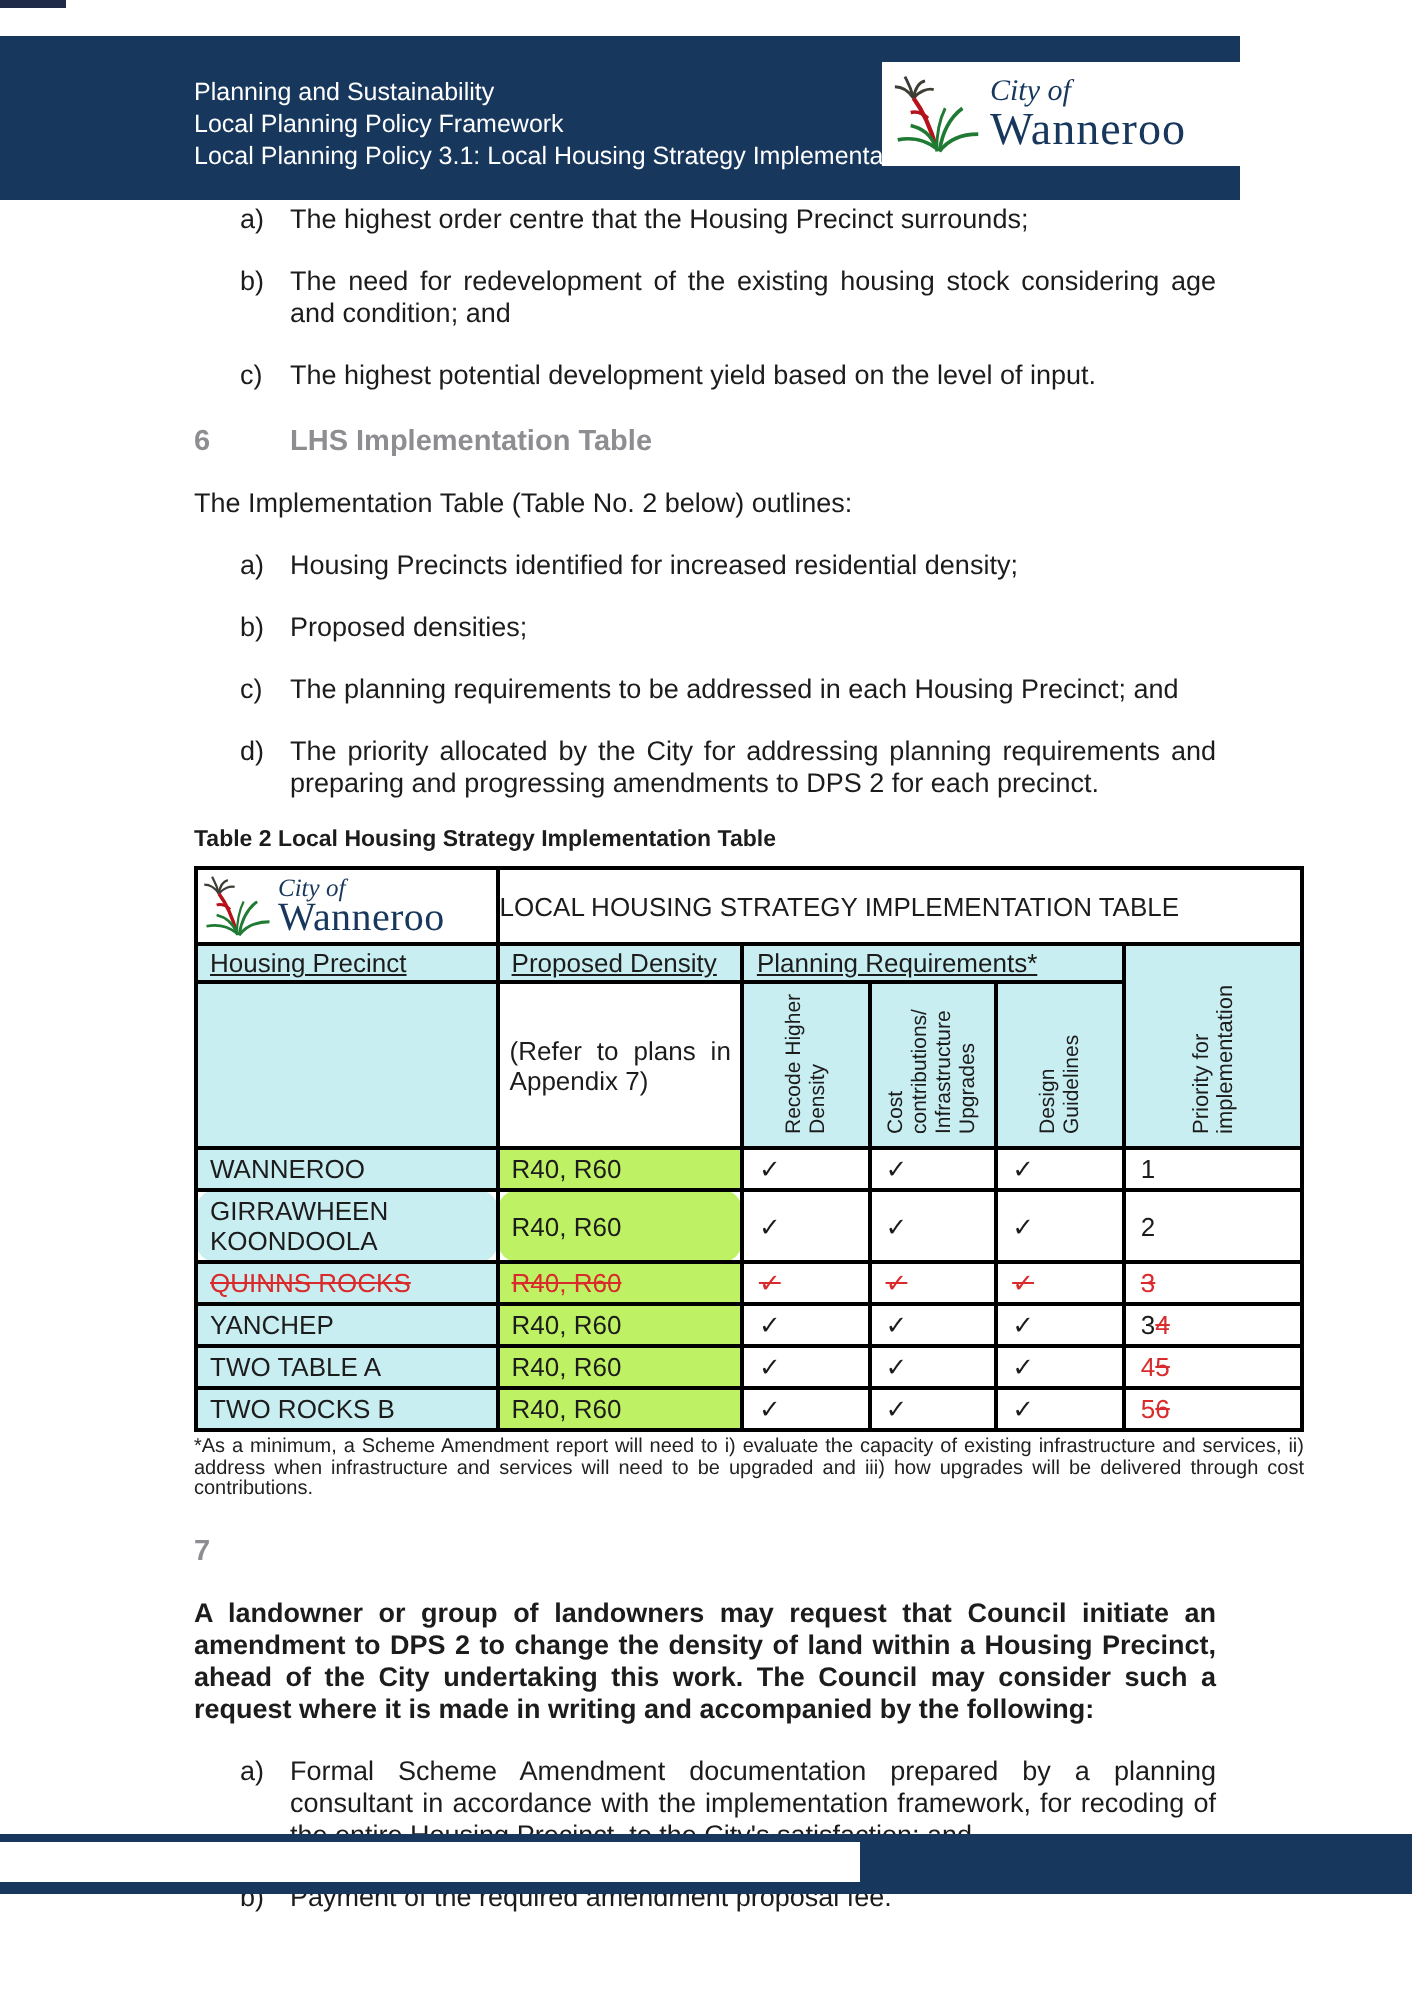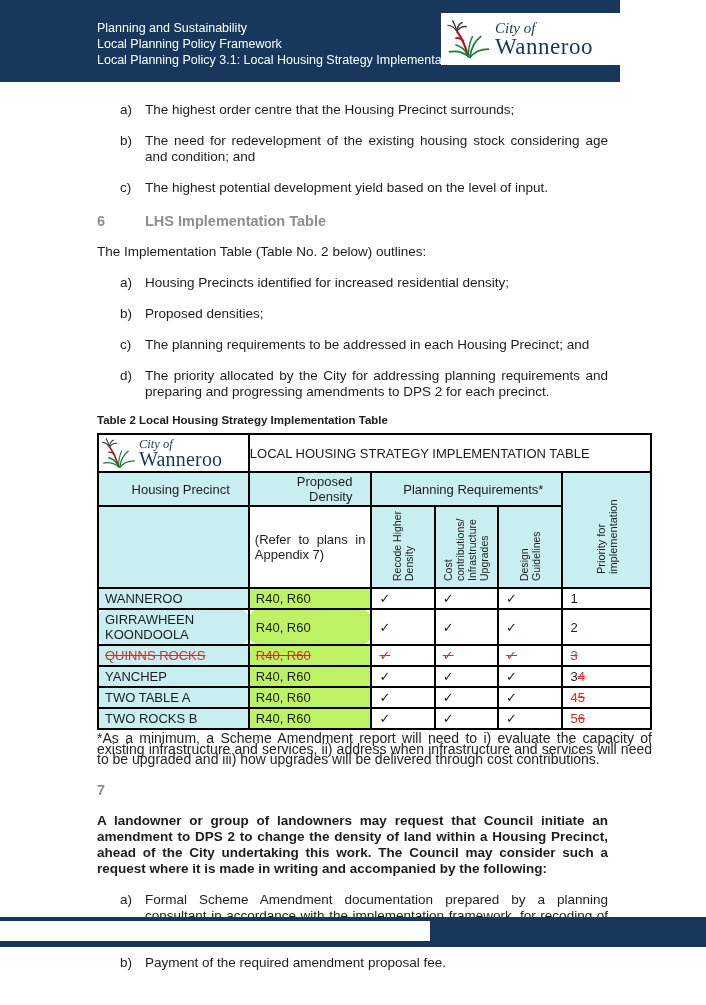--- a/index.html
+++ b/index.html
@@ -11,21 +11,21 @@
   }
   *{box-sizing:border-box;margin:0;padding:0;}
   html,body{background:#fff;}
   body{
     width:706px;height:1005px;position:relative;overflow:hidden;
     font-family:"Liberation Sans",sans-serif;color:var(--ink);
     font-size:13.5px;line-height:16px;
   }
   .artifact{position:absolute;top:0;left:0;width:33px;height:4px;background:#1e2a48;}
   
-  .banner{position:absolute;top:0;left:0;width:620px;height:82px;background:var(--navy);}
+  .banner{position:absolute;top:18px;left:0;width:620px;height:82px;background:var(--navy);}
   .banner-text{position:absolute;left:97px;top:20px;color:#fff;font-size:12.5px;line-height:16px;}
   .logo-box{
     position:absolute;right:0;top:13px;width:179px;height:52px;background:#fff;
     display:flex;align-items:center;gap:3px;padding-left:5px;overflow:hidden;
   }
   .logo-words{color:var(--navy);font-family:"Liberation Serif",serif;white-space:nowrap;}
   .logo-cityof{font-style:italic;font-size:15px;line-height:15px;}
   .logo-name{font-size:23px;line-height:22px;letter-spacing:.5px;}
   
   .content{position:absolute;top:92px;left:97px;width:558px;}
@@ -41,38 +41,38 @@
   
   .tbl-caption{margin-top:14px;font-weight:bold;font-size:11.5px;line-height:13px;}
   table.lhs{border-collapse:collapse;table-layout:fixed;width:555px;margin-top:6px;}
   table.lhs td{border:2px solid #000;font-size:13px;line-height:15px;vertical-align:middle;}
   .logo-cell{background:#fff;padding:1px 2px;height:38px;}
   .logo-cell-inner{display:flex;align-items:center;gap:2px;overflow:hidden;}
   .logo-cell .logo-cityof{font-size:12.5px;line-height:12px;}
   .logo-cell .logo-name{font-size:20px;line-height:18px;letter-spacing:.2px;}
   .title-cell{text-align:left;font-size:13.5px;background:#fff;}
   .cyan{background:var(--cyan);}
-  .hdr{ text-align:right;height:19px;padding:1px 18px;}
+  .hdr{ text-align:left;height:19px;padding:1px 6px;text-decoration:underline;}
   .note-cell{background:#fff;text-align:justify;vertical-align:top;padding:4px 5px;}
   .rot-cell{vertical-align:bottom;text-align:center;padding:2px 0 3px 0;height:78px;}
   .vtext{
     display:inline-block;writing-mode:vertical-rl;transform:rotate(180deg);
     font-size:10.5px;line-height:12px;height:72px;text-align:left;
   }
   .pri-head .vtext{height:92px;font-size:11px;}
   .precinct{padding:2px 6px;}
   .dcell{background:#bef264;padding:2px 6px;}
   .chk{background:#fff;padding:2px 7px;}
   .pri{background:#fff;padding:2px 7px;}
   tr.r1 td{height:20px;}
   tr.r2 td{height:30px;border-radius:10px;}
   tr.deleted td, tr.deleted .chk{color:var(--red);text-decoration:line-through;text-decoration-color:var(--red);}
   .red{color:var(--red);}
   .del{color:var(--red);text-decoration:line-through;text-decoration-color:var(--red);}
-  .footnote{margin-top:3px;width:555px;font-size:14px;line-height:10.5px;text-align:justify;color:#222;}
+  .footnote{margin-top:3px;width:555px;font-size:10px;line-height:10.5px;text-align:justify;color:#222;}
   
   .footer{position:absolute;top:917px;left:0;width:706px;height:30px;background:var(--navy);}
   .footer-white{position:absolute;left:0;top:4px;width:430px;height:20px;background:#fff;}
   svg.paw{flex:none;}
 </style>
 </head>
 <body>
 
 <div class="artifact"></div>
 

